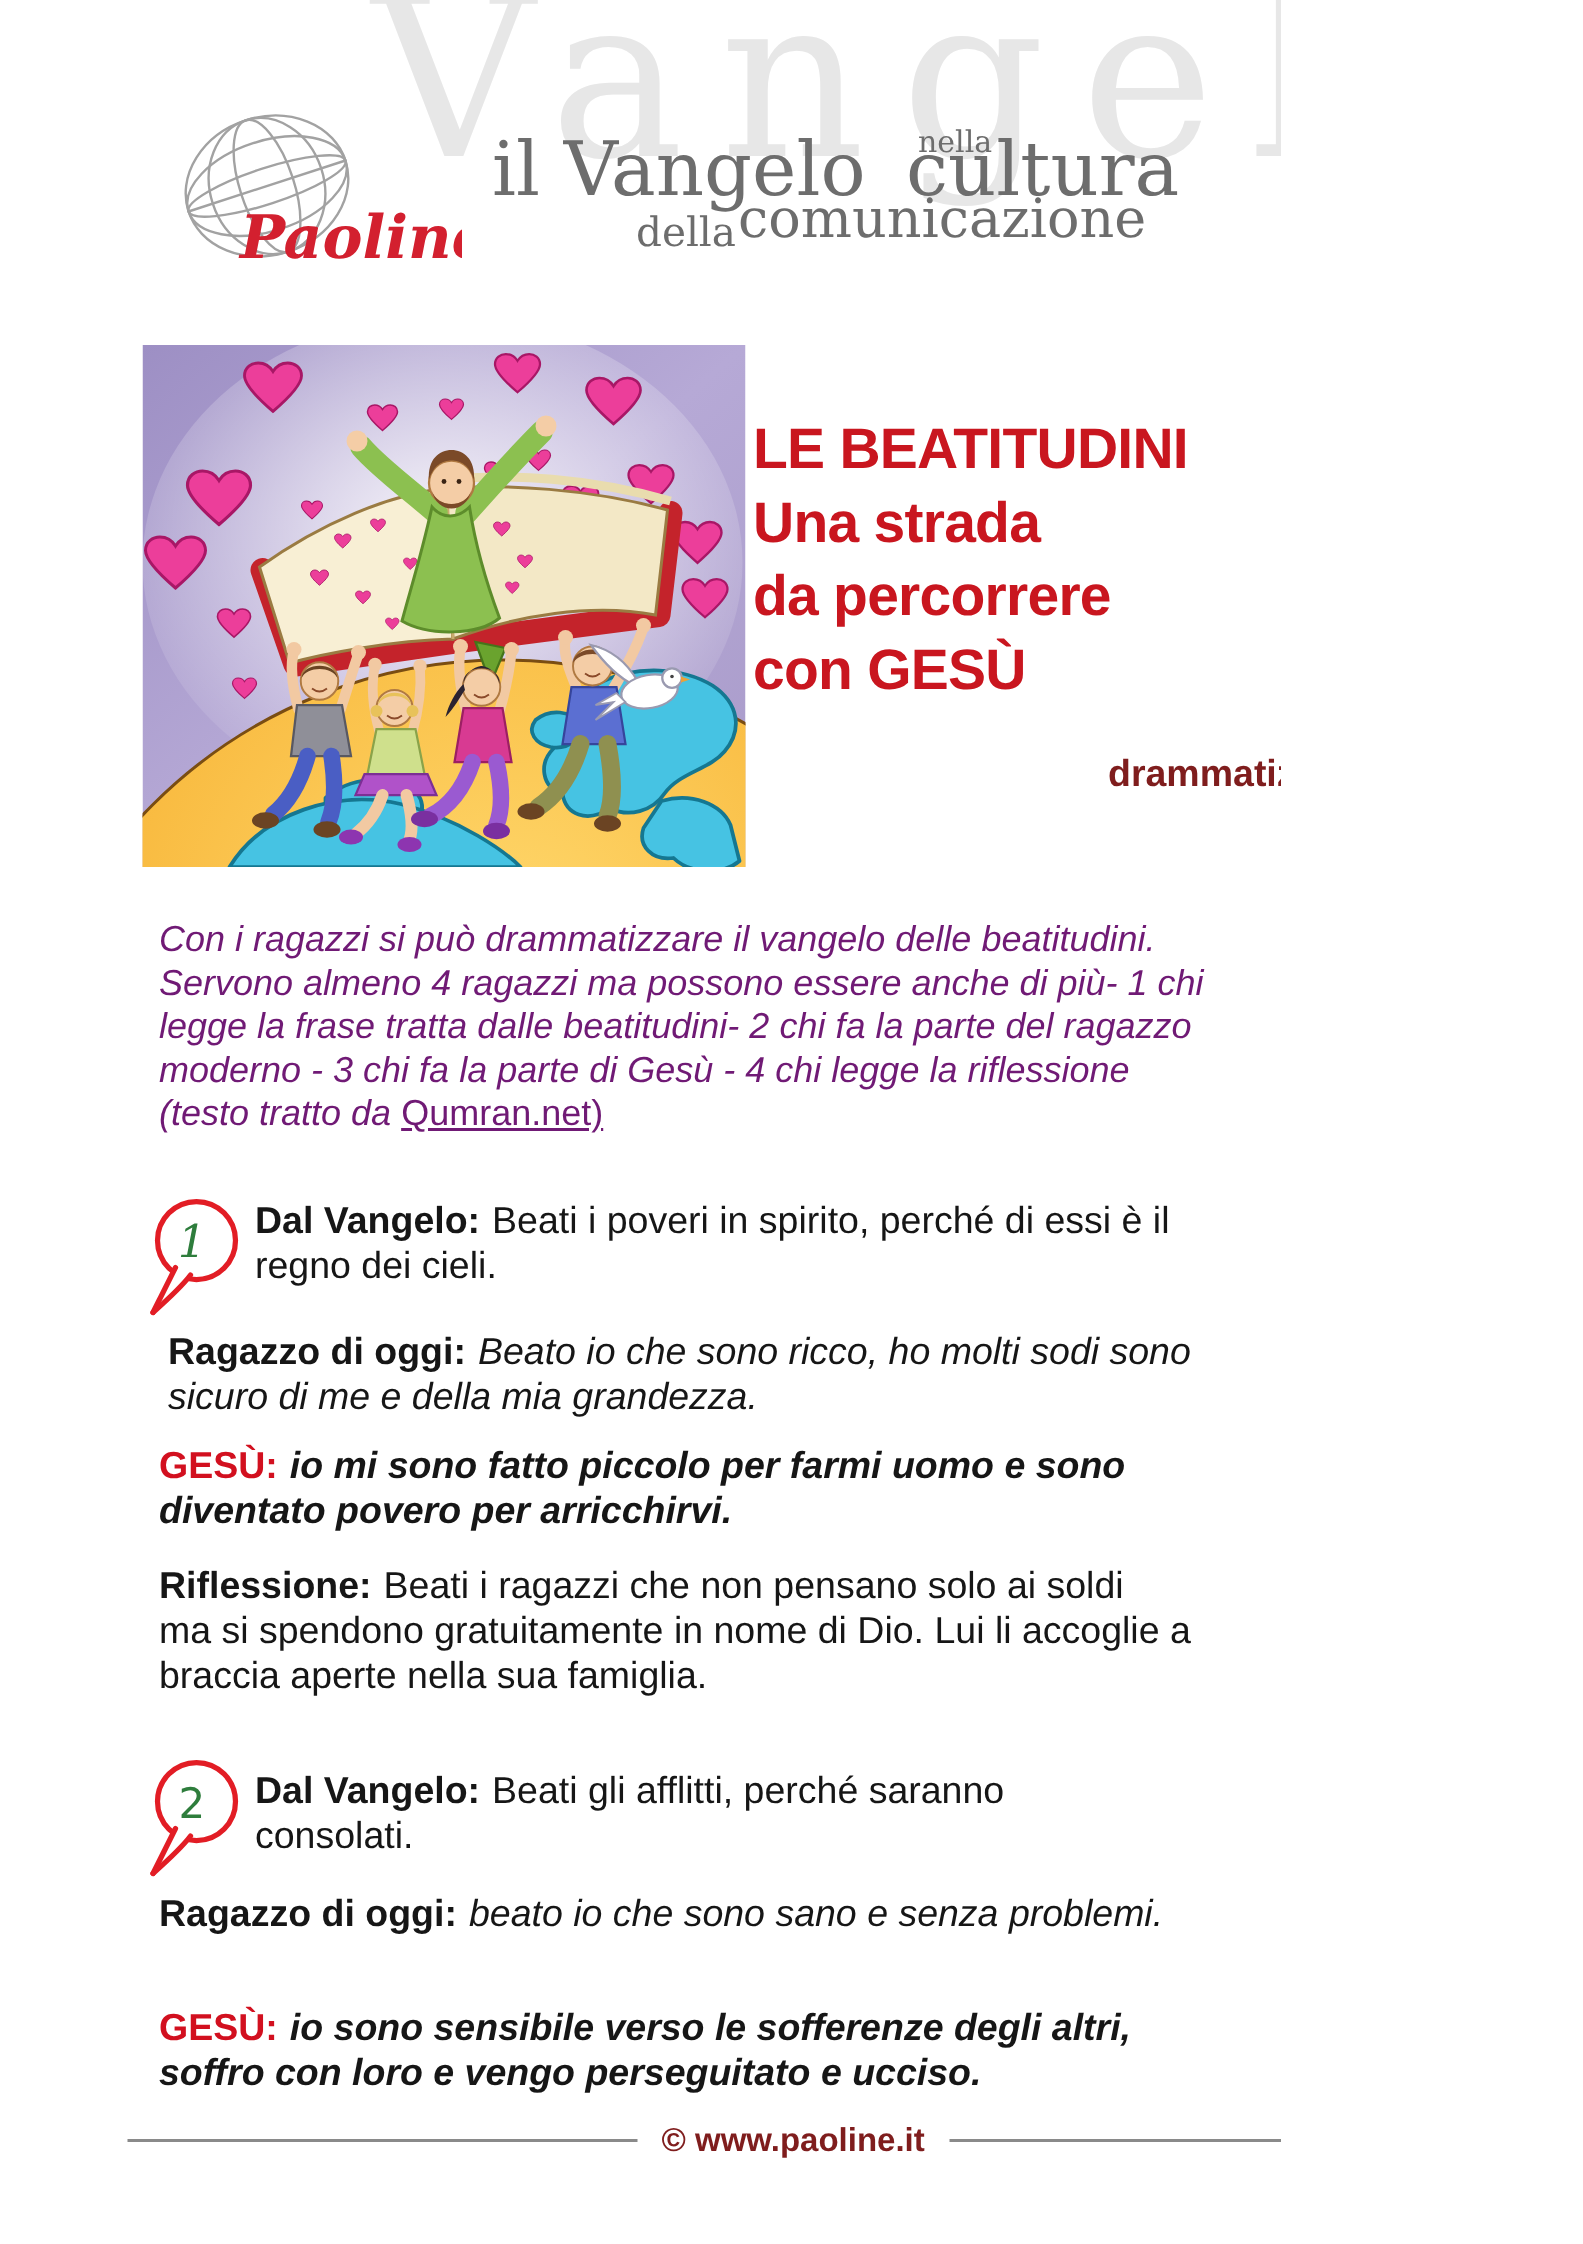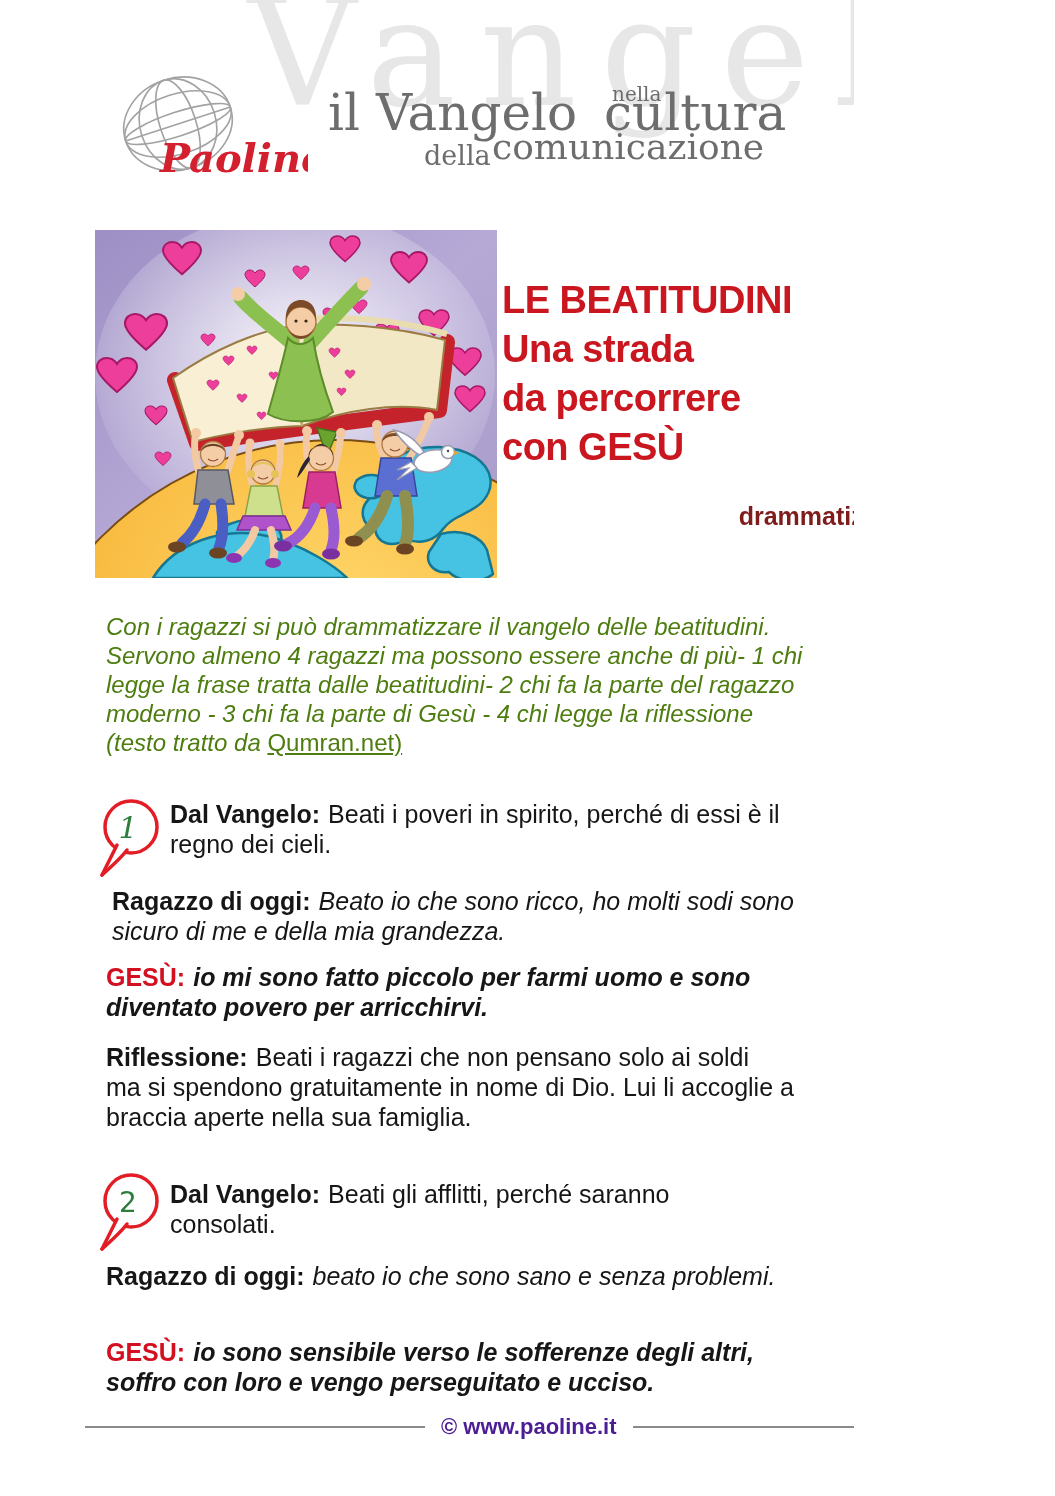--- a/index.html
+++ b/index.html
@@ -31,21 +31,21 @@
     line-height:49px;color:#c9161f;letter-spacing:-0.5px;
   }
   .subtitle{
     left:502px;top:502px;width:452px;text-align:right;font-size:25px;
     font-weight:bold;color:#7f1d1d;
   }
 
   
   .intro{
     left:106px;top:612px;width:870px;margin:0;font-size:24px;line-height:29px;
-    font-style:italic;color:#4d7c0f;
+    font-style:italic;color:#701a75;
   }
   .qumran{font-style:normal;text-decoration:underline;cursor:pointer;}
   .para{margin:0;font-size:25px;line-height:30px;color:#161616;}
   .para b{margin-right:8px;}
   .it{font-style:italic;}
   .bi{font-style:italic;font-weight:bold;}
   .redlbl{color:#d2101f;}
   .g1{left:170px;top:799px;width:830px;}
   .boy1{left:112px;top:886px;width:880px;}
   .jesus1{left:106px;top:962px;width:880px;}
@@ -57,21 +57,21 @@
   .bubble.b1{left:97px;top:797px;}
   .bubble.b2{left:97px;top:1171px;}
 
   
   .footer{
     left:85px;top:1414px;width:962px;display:flex;align-items:center;gap:16px;
   }
   .footer .rule{height:2px;background:#8a8a8a;}
   .footer .rule.l{flex:0 0 340px;}
   .footer .rule.r{flex:1;}
-  .footer .copy{color:#4c1d95;font-size:22px;font-weight:bold;white-space:nowrap;}
+  .footer .copy{color:#7f1d1d;font-size:22px;font-weight:bold;white-space:nowrap;}
 </style>
 </head>
 <body>
 
 <div class="page">
 
   <div class="abs watermark">Vangelo</div>
 
   <svg class="abs logo" viewBox="0 0 190 115">
     <g stroke="#a2a2a2" fill="none" stroke-width="1.6" transform="rotate(-18 60 52)">

